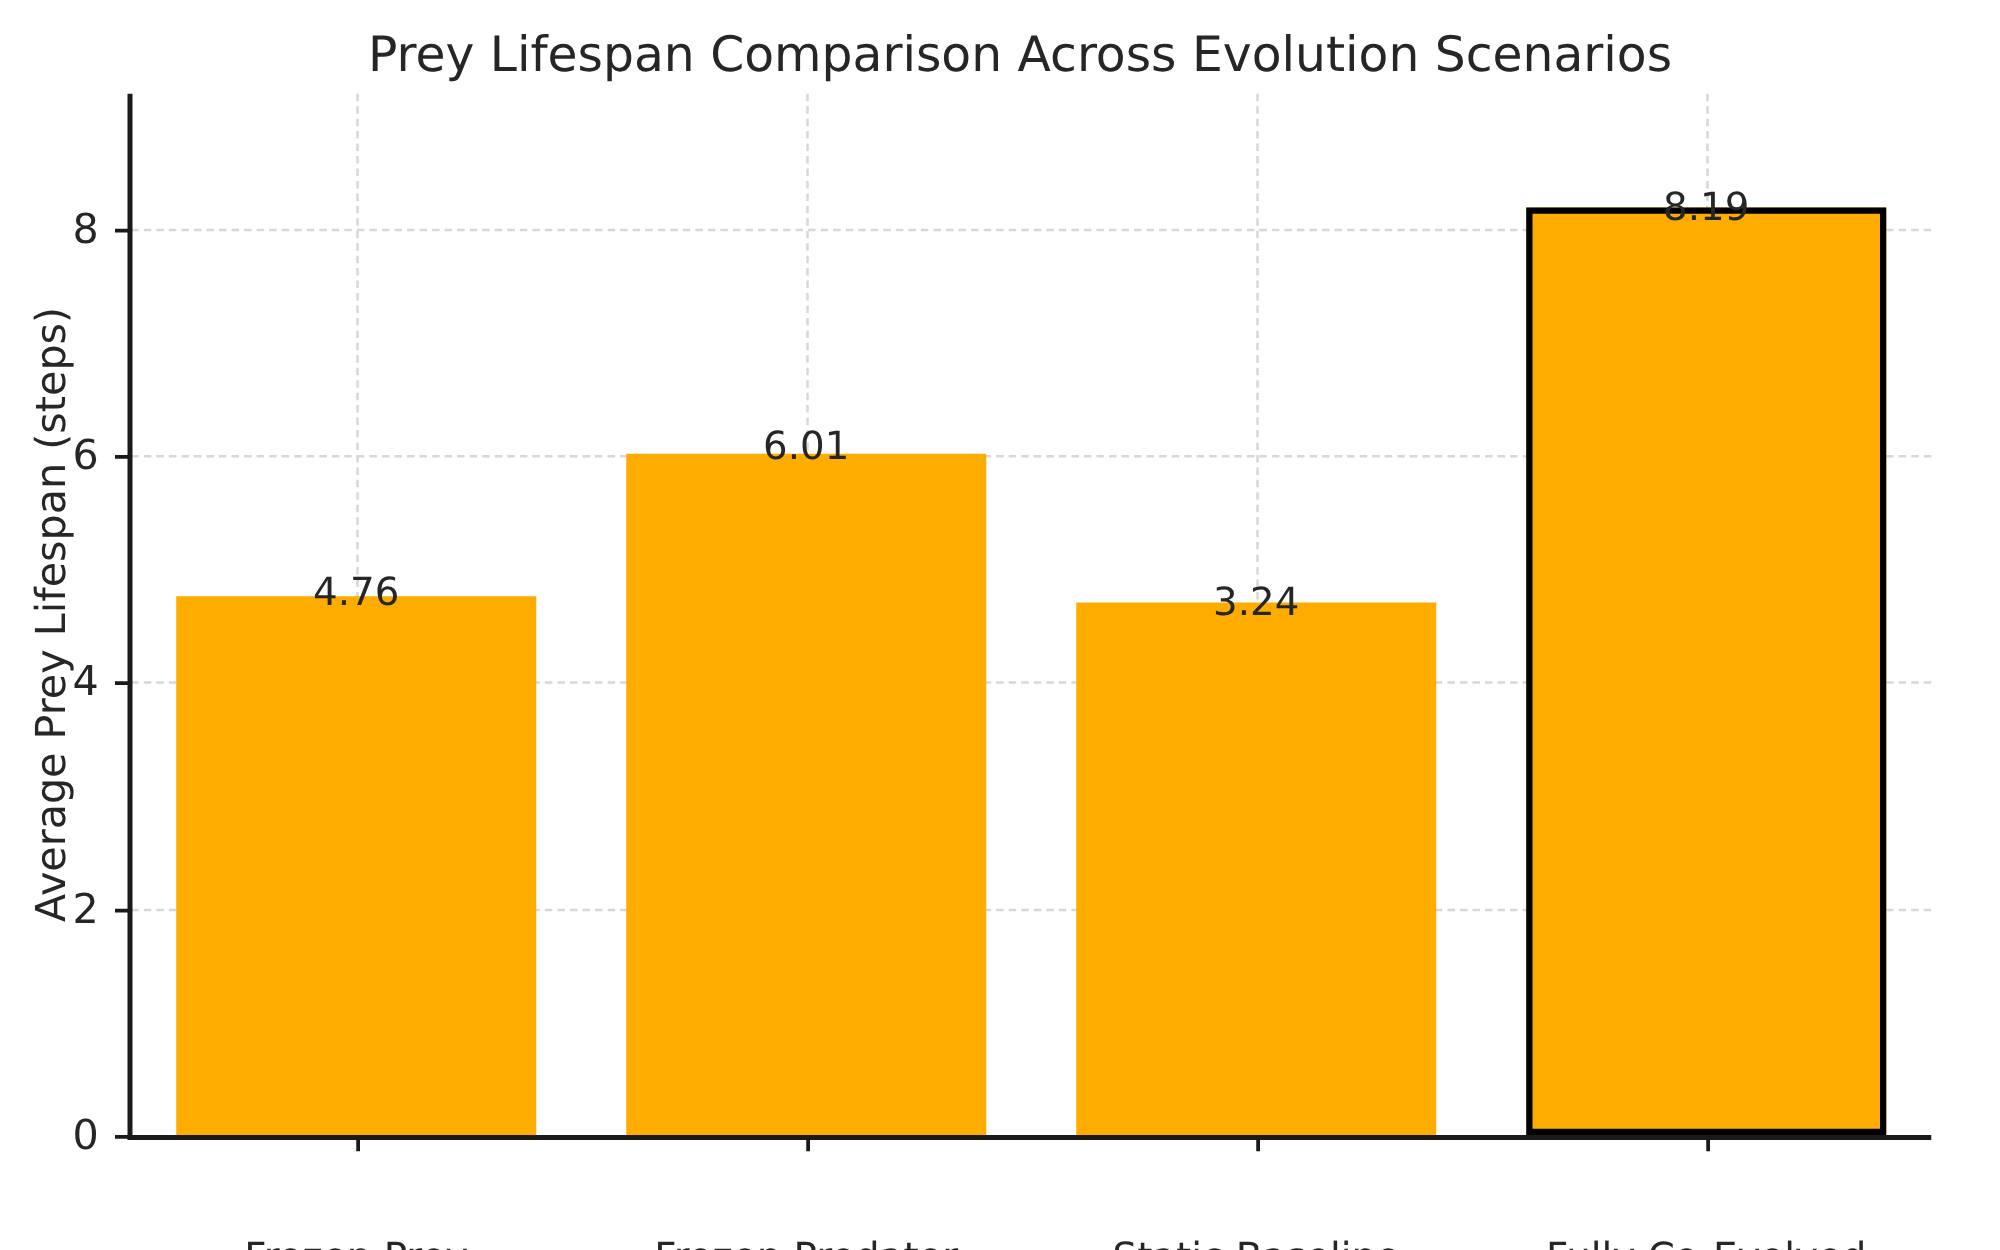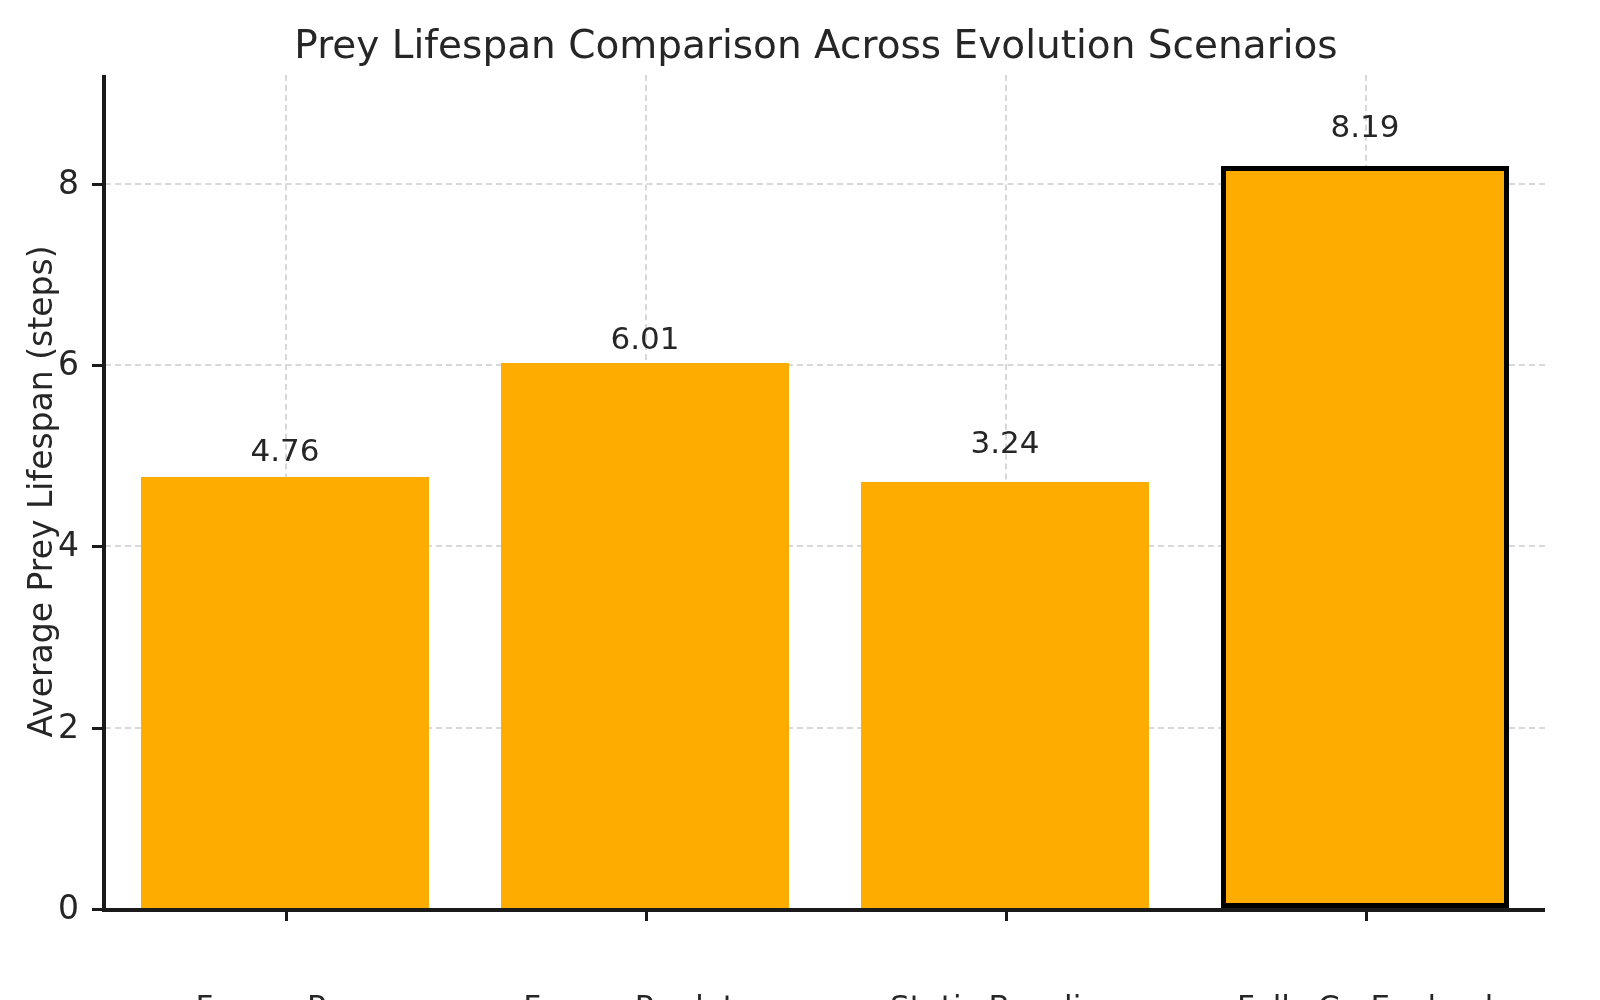--- a/index.html
+++ b/index.html
@@ -151,20 +151,21 @@
   }
 
   .bar-value {
     position: absolute;
     text-align: center;
     font-size: 31px;
     color: #262626;
     line-height: 1;
     white-space: nowrap;
     transform: translateX(-50%);
+    margin-top: 40px;
   }
 </style>
 </head>
 <body>
 
 <div id="figure">
 
   <div id="chart-title">Prey Lifespan Comparison Across Evolution Scenarios</div>
 
   <div id="plot-area">
@@ -203,17 +204,17 @@
       <div class="xtick-label" style="left: 1260px;">Fully Co-Evolved</div>
     </div>
 
   <div id="ylabel">Average Prey Lifespan (steps)</div>
 
 <div class="ytick-label" style="top: 891px;">0</div>
     <div class="ytick-label" style="top: 709.716px;">2</div>
     <div class="ytick-label" style="top: 528.432px;">4</div>
     <div class="ytick-label" style="top: 347.148px;">6</div>
     <div class="ytick-label" style="top: 165.864px;">8</div>
-    <div class="bar-value" style="left: 285px; top: 435px;">4.76</div>
-    <div class="bar-value" style="left: 645px; top: 323px;">6.01</div>
+    <div class="bar-value" style="left: 285px; top: 419px;">4.76</div>
+    <div class="bar-value" style="left: 645px; top: 302px;">6.01</div>
     <div class="bar-value" style="left: 1005px; top: 426.983px;">3.24</div>
     <div class="bar-value" style="left: 1365px; top: 110.642px;">8.19</div>
   </div>
 
 </body></html>

